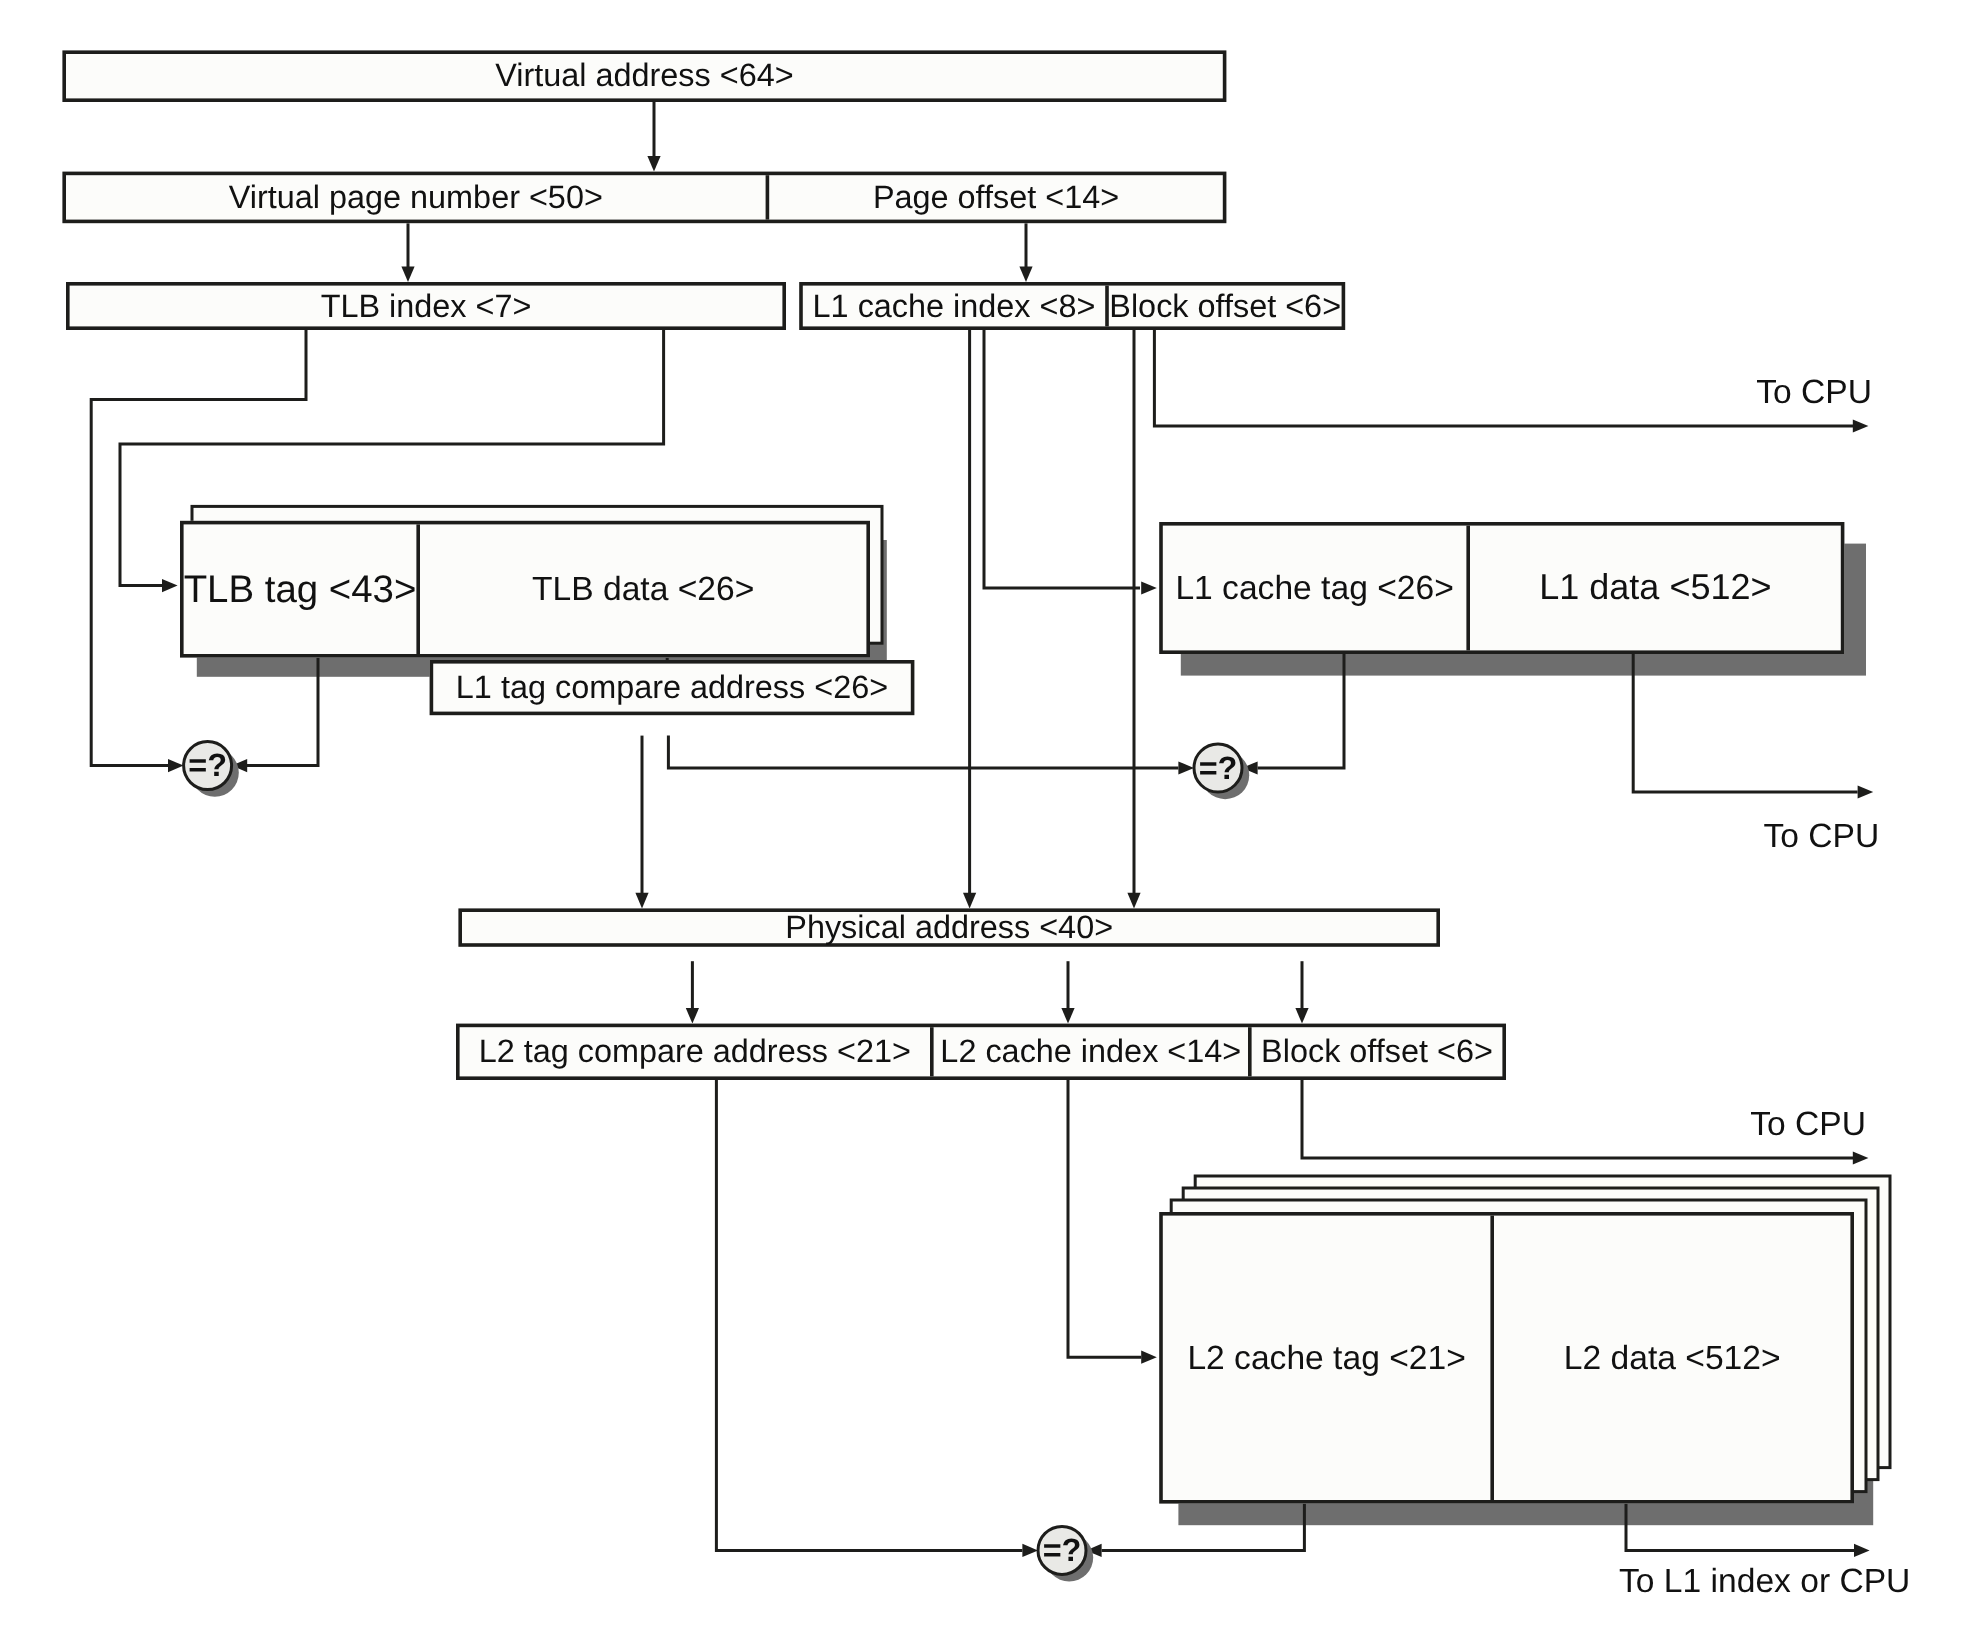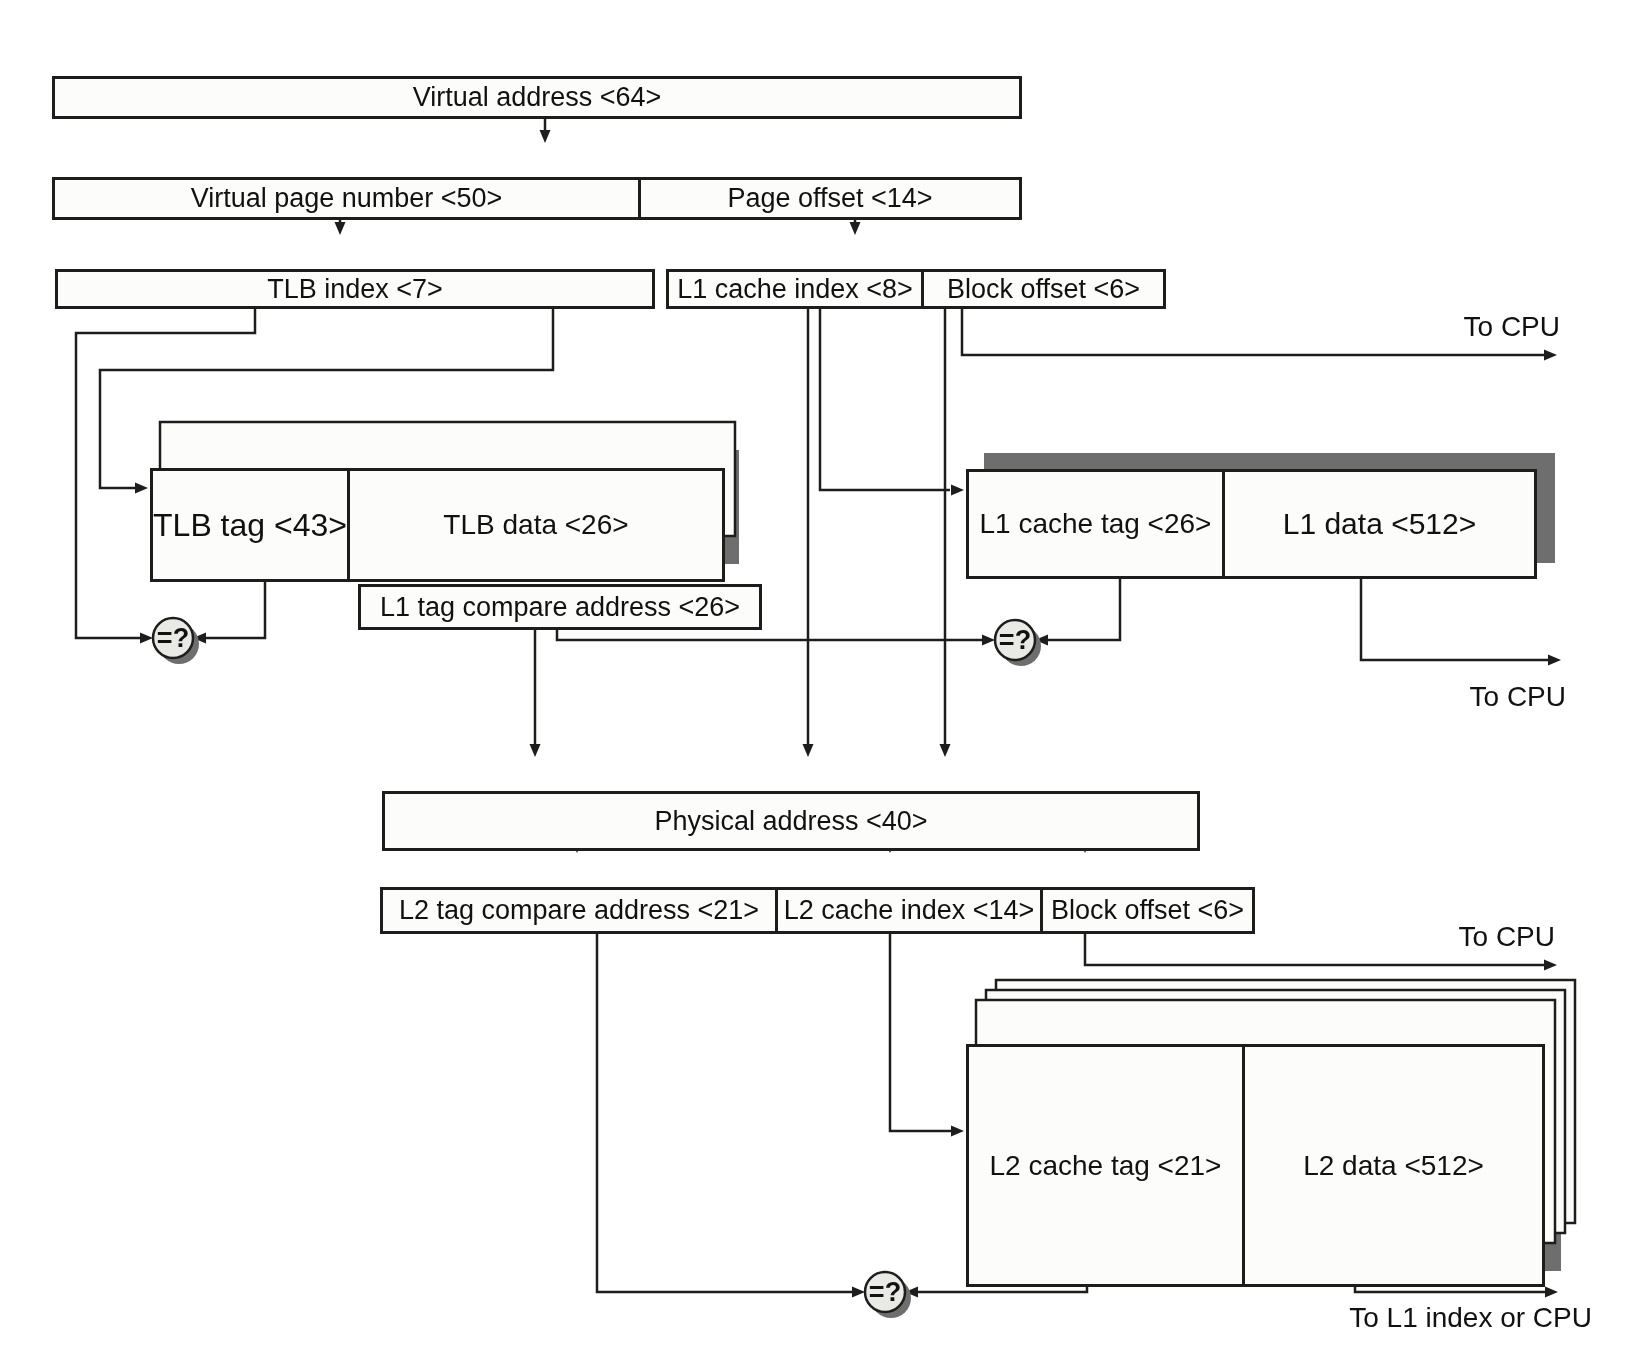--- a/index.html
+++ b/index.html
@@ -6,21 +6,20 @@
   .canvas{
     position:relative;width:1646px;height:1366px;overflow:hidden;
     background:var(--background,#ffffff);
     font-family:"Liberation Sans",sans-serif;color:#111;
   }
   .canvas svg{position:absolute;left:0;top:0;z-index:1;}
   .box{
     position:absolute;display:flex;box-sizing:border-box;z-index:2;
     background:var(--box_fill,#fcfcfa);
     border:3px solid var(--stroke,#1d1d1b);
-    margin-top:34px;
   }
   .cell{
     flex:none;display:flex;align-items:center;justify-content:center;
     font-size:27px;line-height:1;white-space:nowrap;color:#111;
   }
   .cell.grow{flex:1 1 auto;}
   .cell + .cell{border-left:3px solid var(--stroke,#1d1d1b);}
   .lbl{
     position:absolute;z-index:2;font-size:28px;line-height:1.1;
     white-space:nowrap;color:#111;
@@ -164,40 +163,40 @@
 
   <div class="box" style="left:52px;top:143px;width:970px;height:43px;text-align:center;">
     <div class="cell" style="width:583px;">Virtual page number &lt;50&gt;</div>
     <div class="cell grow">Page offset &lt;14&gt;</div>
   </div>
 
   <div class="box" style="left:55px;top:235px;width:600px;height:40px;">
     <div class="cell grow">TLB index &lt;7&gt;</div>
   </div>
 
-  <div class="box" style="left:666px;top:235px;width:500px;height:40px;">
+  <div class="box" style="left:666px;top:235px;width:455px;height:40px;">
     <div class="cell" style="width:252px;">L1 cache index &lt;8&gt;</div>
     <div class="cell grow">Block offset &lt;6&gt;</div>
   </div>
 
   <div class="box" style="left:150px;top:434px;width:575px;height:114px;">
     <div class="cell" style="width:194px;font-size:32px;">TLB tag &lt;43&gt;</div>
     <div class="cell grow" style="font-size:28px;">TLB data &lt;26&gt;</div>
   </div>
 
   <div class="box" style="left:966px;top:435px;width:571px;height:110px;">
     <div class="cell" style="width:253px;font-size:28px;">L1 cache tag &lt;26&gt;</div>
     <div class="cell grow" style="font-size:30px;">L1 data &lt;512&gt;</div>
   </div>
 
   <div class="box" style="left:358px;top:550px;width:404px;height:46px;">
     <div class="cell grow">L1 tag compare address &lt;26&gt;</div>
   </div>
 
-  <div class="box" style="left:382px;top:757px;width:818px;height:60px;">
+  <div class="box" style="left:382px;top:757px;width:818px;height:32px;">
     <div class="cell grow">Physical address &lt;40&gt;</div>
   </div>
 
   <div class="box" style="left:380px;top:853px;width:875px;height:47px;">
     <div class="cell" style="width:392px;">L2 tag compare address &lt;21&gt;</div>
     <div class="cell" style="width:262px;">L2 cache index &lt;14&gt;</div>
     <div class="cell grow">Block offset &lt;6&gt;</div>
   </div>
 
   <div class="box" style="left:966px;top:1010px;width:579px;height:243px;">

